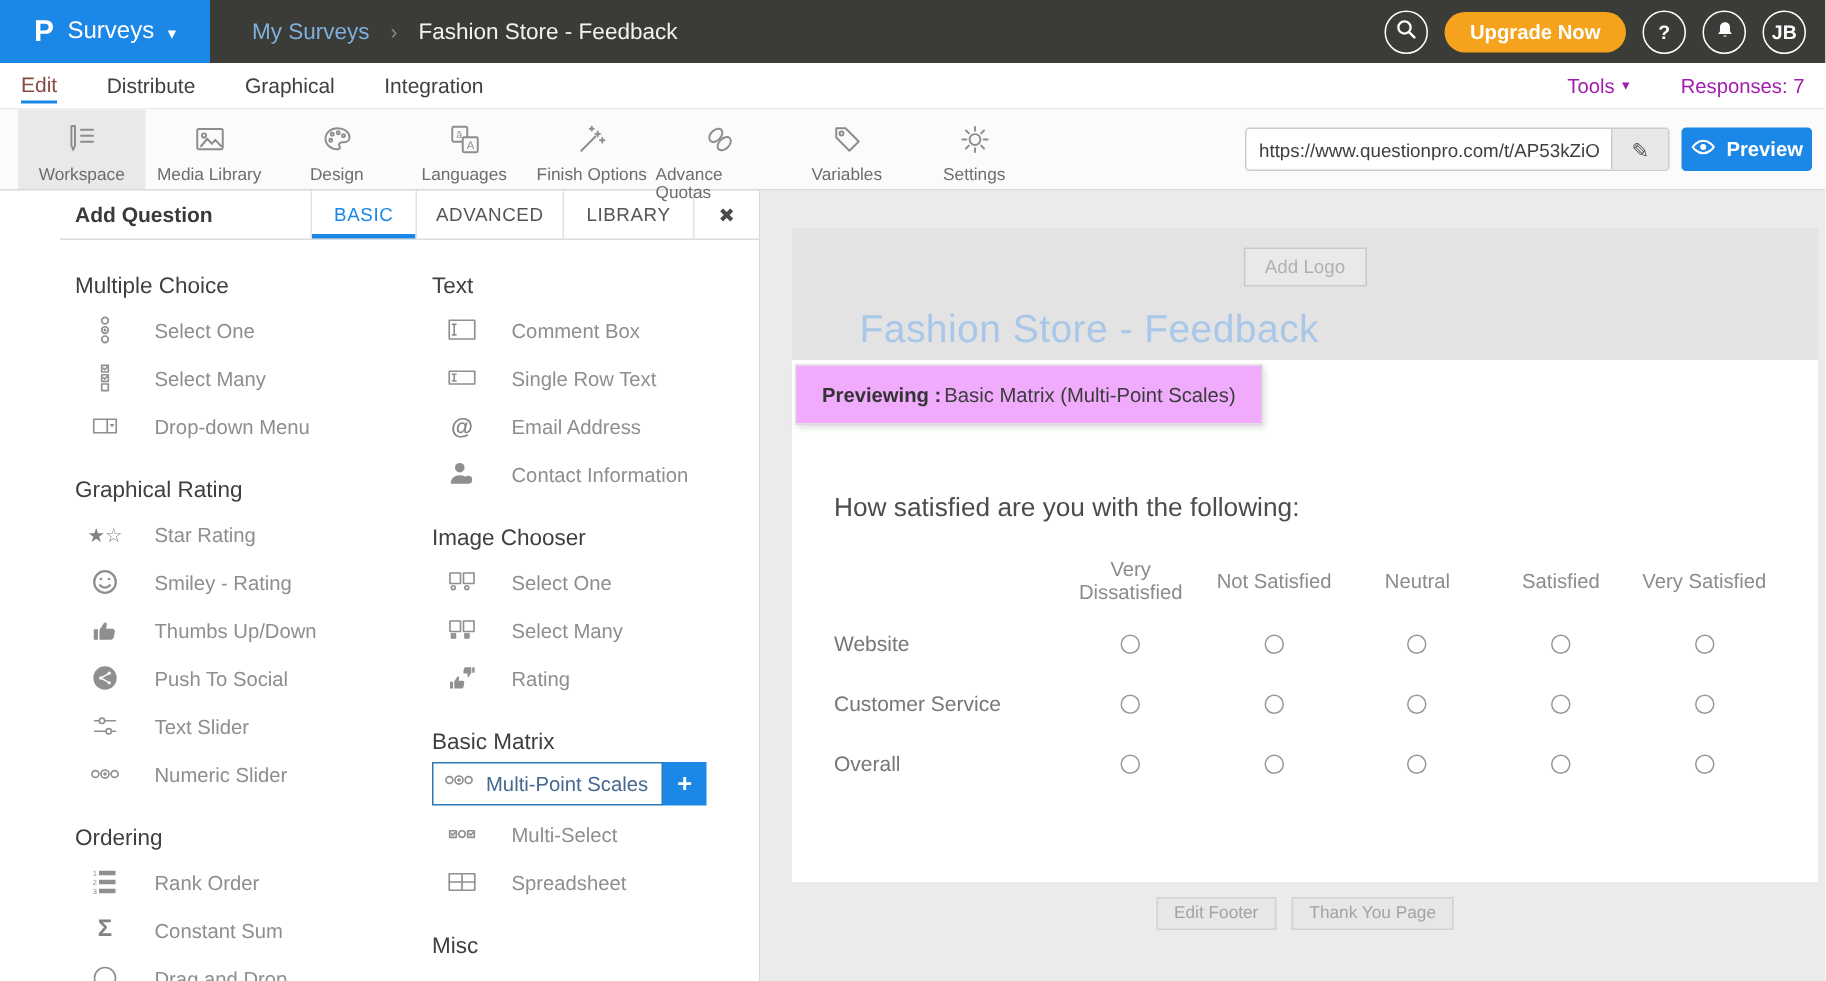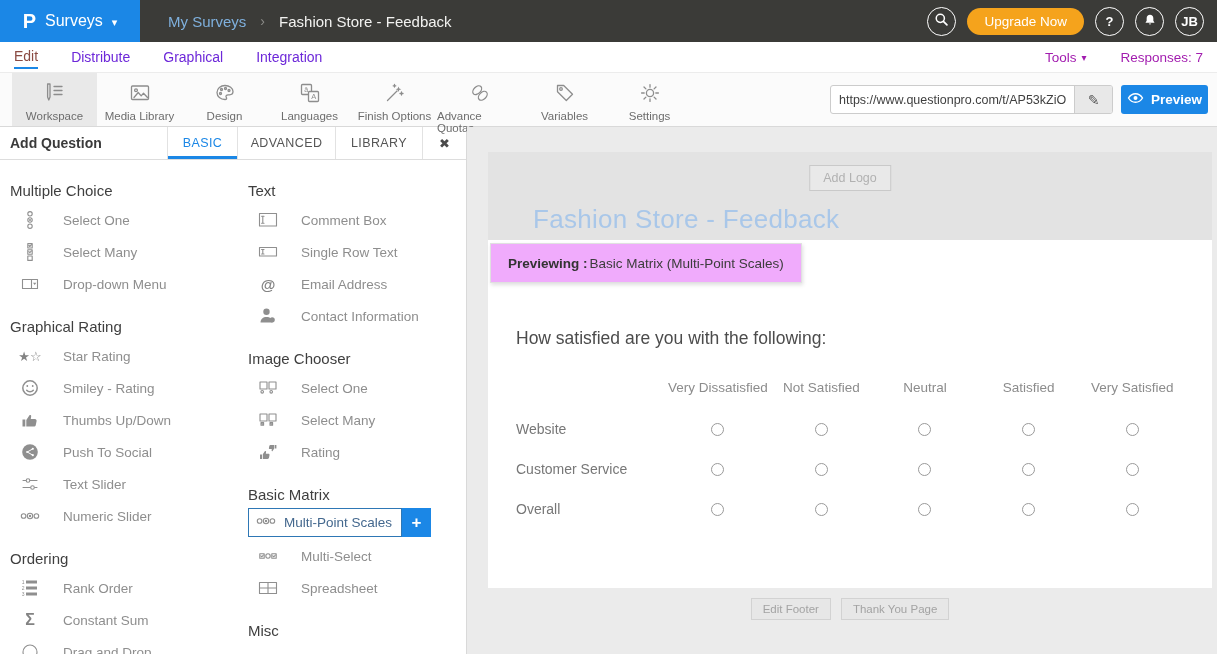--- a/index.html
+++ b/index.html
@@ -14,27 +14,27 @@
   .brand .prod { font-size:16px; }
   .brand .chev { font-size:11px; margin-top:2px; }
   .crumbs { margin-left:28px; font-size:15px; display:flex; align-items:center; }
   .crumb-parent { color:#7fb0dd; cursor:pointer; }
   .crumb-sep { color:#8b8b88; margin:0 14px; font-size:14px; }
   .crumb-cur { color:#f2f2f0; }
   .top-actions { margin-left:auto; display:flex; align-items:center; gap:11px; padding-right:13px; }
   .circle-btn { width:29px; height:29px; border:1.5px solid #fff; border-radius:50%;
     display:flex; align-items:center; justify-content:center; color:#fff; font-size:13px;
     font-weight:bold; cursor:pointer; flex:none; }
-  .upgrade { background:#f5a31c; color:#fff; font-weight:normal; font-size:13.5px;
+  .upgrade { background:#f5a31c; color:#fff; font-weight:bold; font-size:13.5px;
     padding:6px 17px; border-radius:15px; cursor:pointer; }
 
   
   .nav { height:31px; background:#fff; display:flex; align-items:center;
     border-bottom:1px solid #ececec; padding:0 14px; }
-  .nav-tab { font-size:14px; color:#6d28d9; margin-right:33px; cursor:pointer; padding:2px 0 3px; }
+  .nav-tab { font-size:14px; color:#404040; margin-right:33px; cursor:pointer; padding:2px 0 3px; }
   .nav-tab.active { color:#8a4a42; border-bottom:2px solid #1b87e6; }
   .nav-right { margin-left:auto; display:flex; align-items:center; gap:34px; font-size:13.5px; color:#a21caf; }
   .nav-right .chev { font-size:10px; }
   .tools { cursor:pointer; display:flex; align-items:center; gap:5px; }
 
   
   .toolbar { height:54px; background:#fbfbfb; border-bottom:1px solid #d9d9d9;
     display:flex; align-items:stretch; padding-left:12px; position:relative; }
   .tool { width:85px; display:flex; flex-direction:column; align-items:center;
     justify-content:flex-start; padding-top:8px; gap:3px; color:#6d6d6d; font-size:11.5px; cursor:pointer; }
@@ -47,21 +47,21 @@
   .pencil-btn { width:38px; height:100%; background:#e8e8e8; border-left:1px solid #ccc;
     display:flex; align-items:center; justify-content:center; color:#555; font-size:14px; cursor:pointer; flex:none; }
   .preview-btn { position:absolute; left:1121px; top:12px; width:87px; height:29px;
     background:#1b87e6; color:#fff; border-radius:3px; display:flex; align-items:center;
     justify-content:center; gap:7px; font-size:13.5px; font-weight:bold; cursor:pointer; }
 
   
   .main { display:flex; height:527px; }
 
   
-  .panel { width:467px; background:#fff; border-right:1px solid #d9d9d9; display:flex; flex-direction:column; }
+  .panel { width:467px; background:#fff; border-right:1px solid #d9d9d9; display:flex; flex-direction:column;margin-left:40px; }
   .panel-header { height:33px; display:flex; align-items:stretch; border-bottom:1px solid #ddd; flex:none; }
   .panel-title { flex:1; display:flex; align-items:center; padding-left:10px;
     font-weight:bold; color:#3a3a3a; font-size:14px; }
   .ptab { display:flex; align-items:center; justify-content:center; font-size:12.5px;
     color:#555; border-left:1px solid #e2e2e2; letter-spacing:.4px; cursor:pointer; }
   .ptab.t1 { width:70px; } .ptab.t2 { width:98px; } .ptab.t3 { width:87px; }
   .ptab.active { color:#1b87e6; box-shadow:inset 0 -3px 0 #1b87e6; }
   .pclose { width:44px; display:flex; align-items:center; justify-content:center;
     border-left:1px solid #e2e2e2; color:#4a4a4a; font-size:13px; cursor:pointer; }
   .panel-body { flex:1; display:flex; padding-top:4px; overflow:hidden; }

